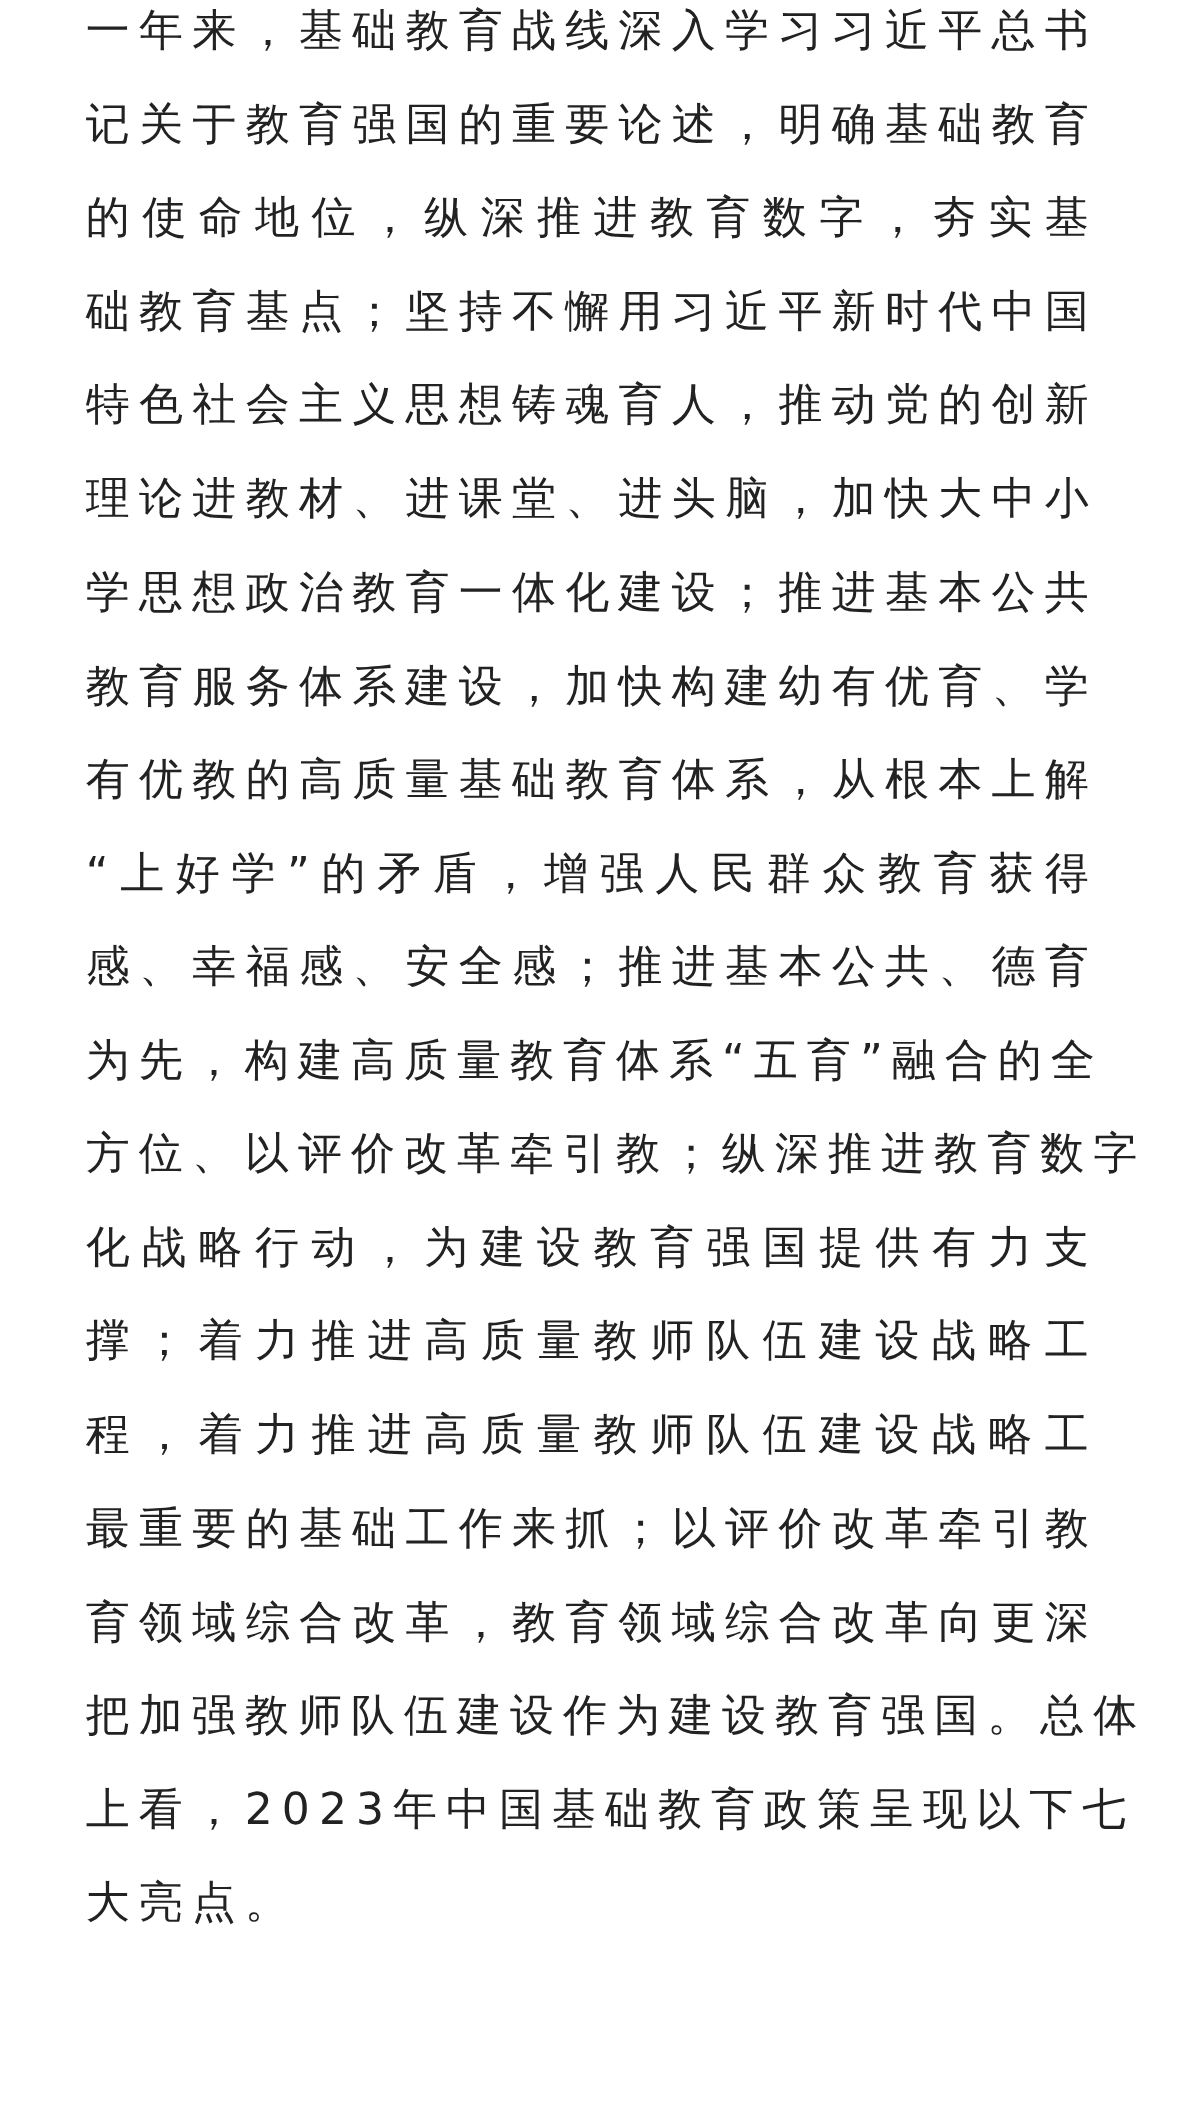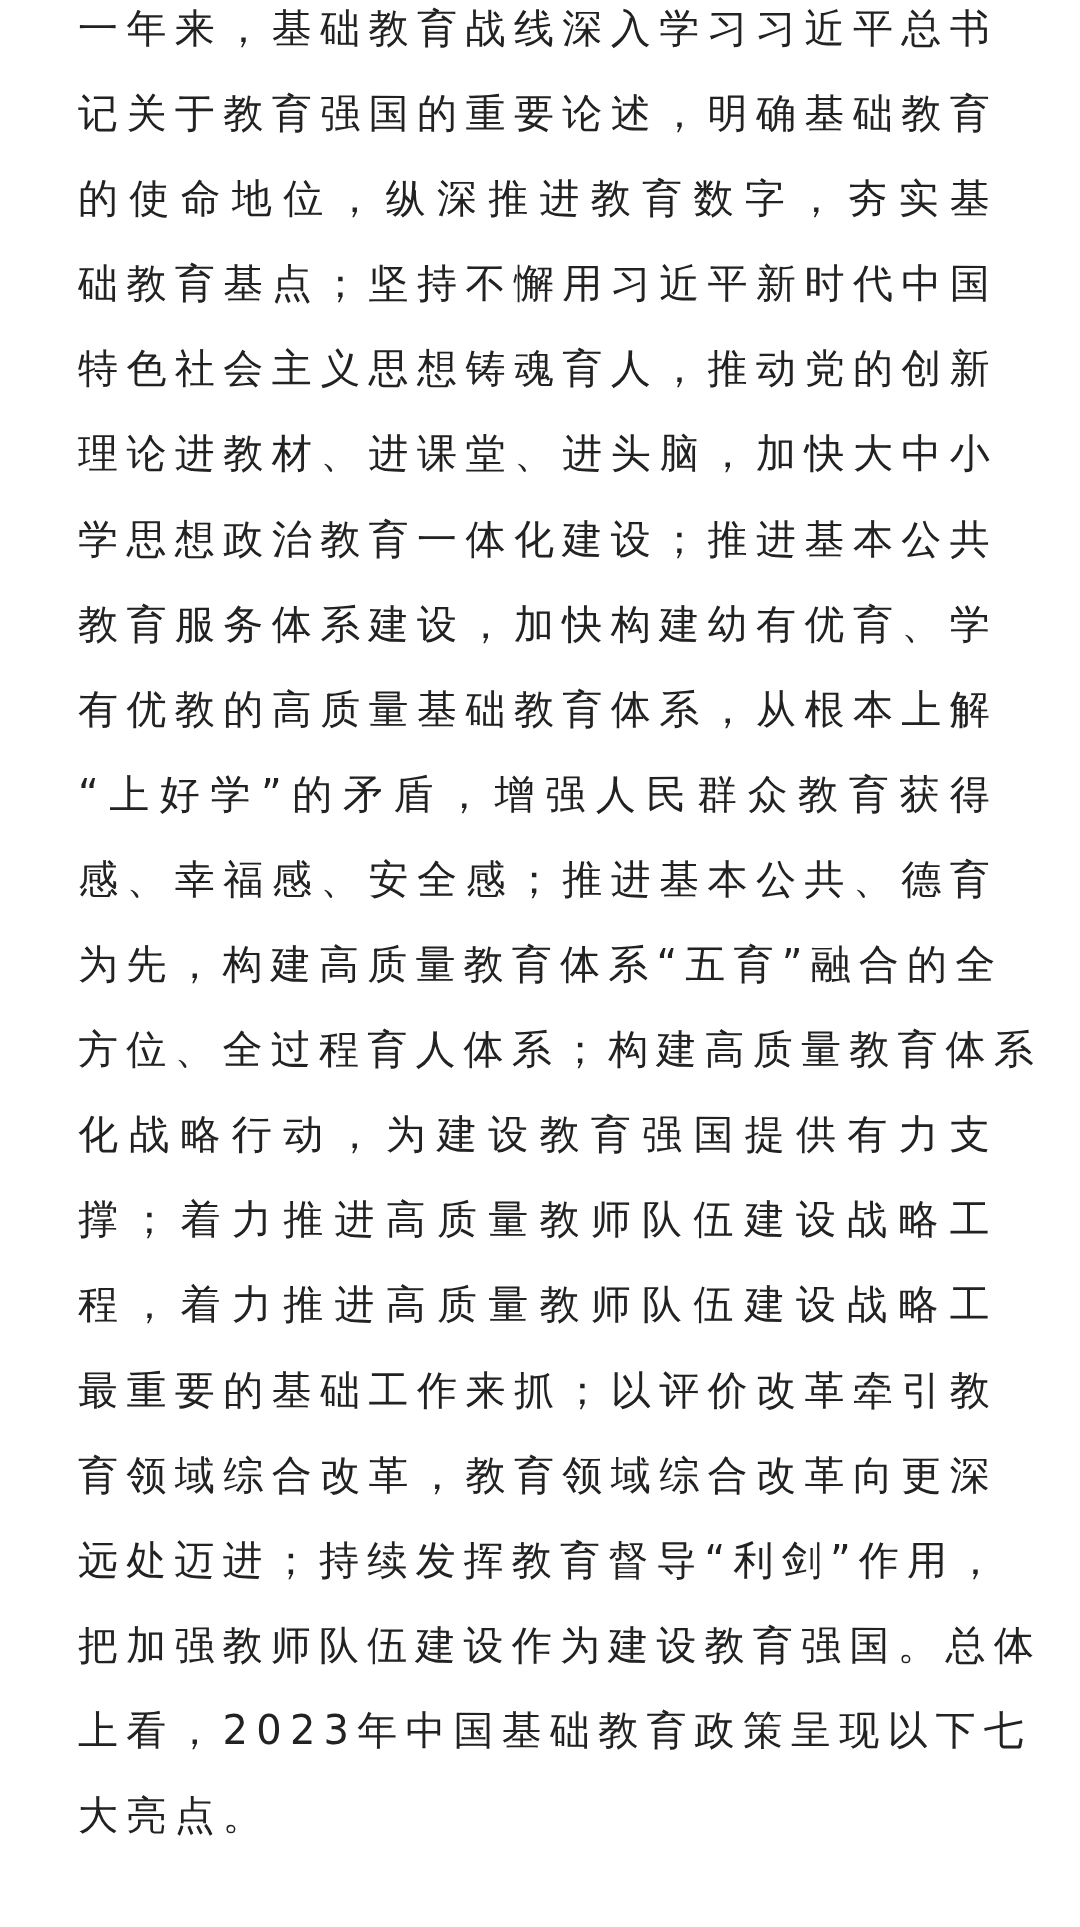--- a/index.html
+++ b/index.html
@@ -45,24 +45,23 @@
     <span class="line">的使命地位，纵深推进教育数字，夯实基</span>
     <span class="line">础教育基点；坚持不懈用习近平新时代中国</span>
     <span class="line">特色社会主义思想铸魂育人，推动党的创新</span>
     <span class="line">理论进教材、进课堂、进头脑，加快大中小</span>
     <span class="line">学思想政治教育一体化建设；推进基本公共</span>
     <span class="line">教育服务体系建设，加快构建幼有优育、学</span>
     <span class="line">有优教的高质量基础教育体系，从根本上解</span>
     <span class="line">“上好学”的矛盾，增强人民群众教育获得</span>
     <span class="line">感、幸福感、安全感；推进基本公共、德育</span>
     <span class="line">为先，构建高质量教育体系“五育”融合的全</span>
-    <span class="line">方位、全过程育人体系；构建高质量教育体系</span>
+    <span class="line">方位、以评价改革牵引教；纵深推进教育数字</span>
     <span class="line">化战略行动，为建设教育强国提供有力支</span>
     <span class="line">撑；着力推进高质量教师队伍建设战略工</span>
     <span class="line">程，着力推进高质量教师队伍建设战略工</span>
     <span class="line">最重要的基础工作来抓；以评价改革牵引教</span>
     <span class="line">育领域综合改革，教育领域综合改革向更深</span>
-    <span class="line">远处迈进；持续发挥教育督导“利剑”作用，</span>
     <span class="line">把加强教师队伍建设作为建设教育强国。总体</span>
     <span class="line">上看，2023年中国基础教育政策呈现以下七</span>
     <span class="line last">大亮点。</span>
   </p>
 </div>
 
 </body></html>

